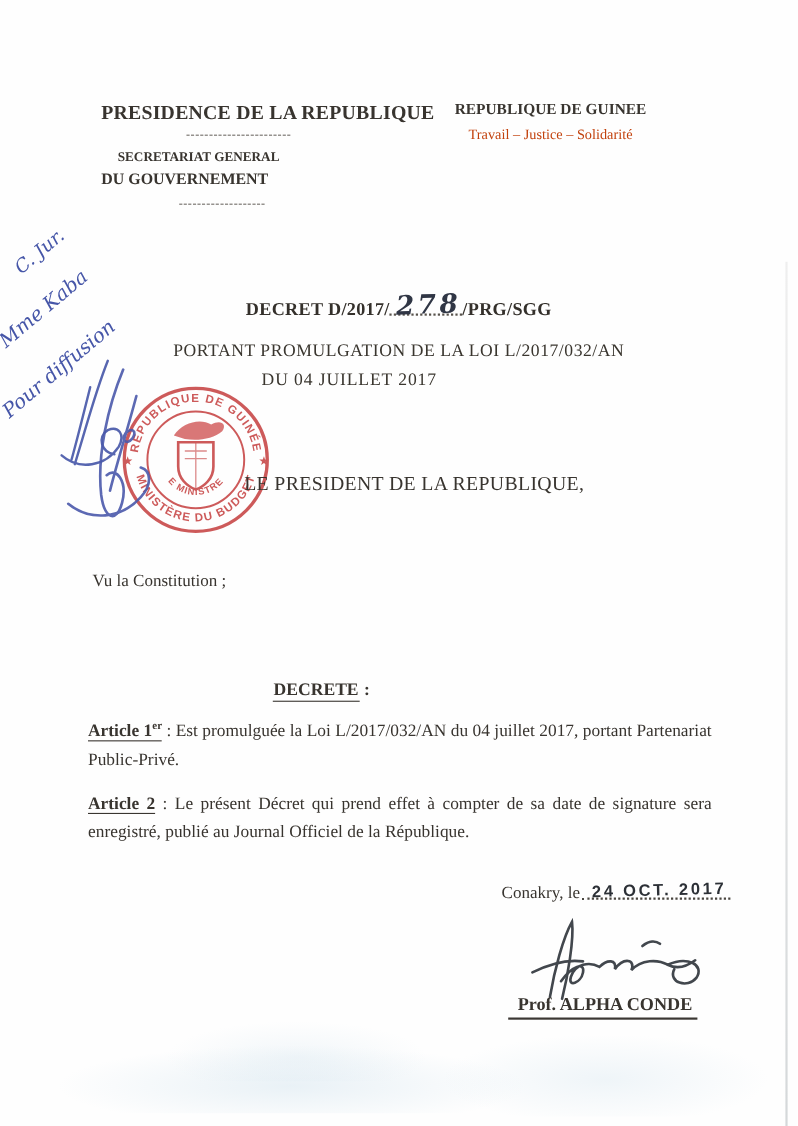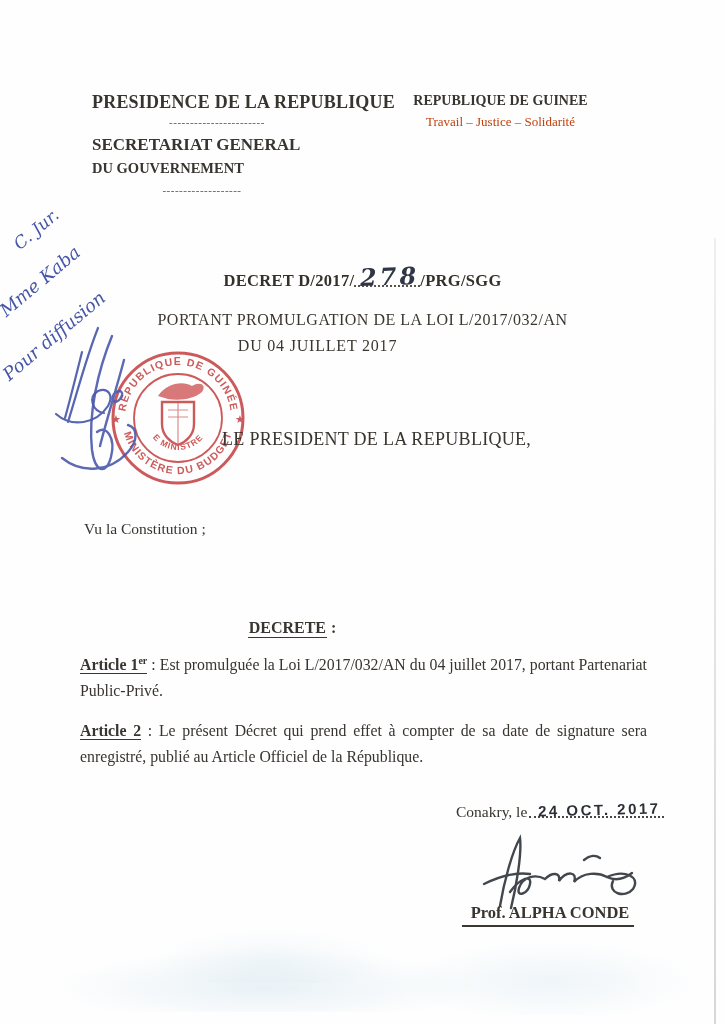--- a/index.html
+++ b/index.html
@@ -7,21 +7,21 @@
     position:relative;width:725px;height:1024px;background:#fefefe;
     font-family:"Liberation Serif","DejaVu Serif",serif;color:#38342f;overflow:hidden;
   }
   .abs{position:absolute;}
 
   
   .hdr-left{left:92px;top:92px;width:250px;}
   .hdr-left .l1{font-weight:bold;font-size:18px;white-space:nowrap;letter-spacing:.2px;}
   .hdr-dash{font-size:11px;letter-spacing:.5px;color:#55504a;text-align:center;line-height:10px;}
   .hdr-dash.d1{margin-top:4px;width:250px;}
-  .hdr-left .l2{font-weight:bold;font-size:17px;margin-top:8px;white-space:nowrap;}
+  .hdr-left .l2{font-weight:bold;font-size:12px;margin-top:8px;white-space:nowrap;margin-left:15px;}
   .hdr-left .l3{font-weight:bold;font-size:14.5px;margin-top:5px;white-space:nowrap;}
   .hdr-dash.d2{margin-top:8px;width:220px;}
   .hdr-right{left:398px;top:93px;width:205px;text-align:center;}
   .hdr-right .country{font-weight:bold;font-size:14px;white-space:nowrap;}
   .hdr-right .motto{font-size:13px;margin-top:5px;color:#c2410c;white-space:nowrap;}
 
   
   .note-line{position:absolute;color:#4656a8;font-style:italic;
     font-family:"DejaVu Serif",serif;transform-origin:0 50%;white-space:nowrap;}
   .nl1{left:16px;top:236px;font-size:17px;transform:rotate(-40deg);}
@@ -144,21 +144,21 @@
 
   <div class="abs salutation">LE PRESIDENT DE LA REPUBLIQUE,</div>
   <div class="abs visa">Vu la Constitution ;</div>
 
   <div class="abs decrete">
     <span class="u">DECRETE</span><span> :</span>
   </div>
 
   <div class="abs articles">
     <p><span class="art-label"><span>Article 1</span><sup>er</sup></span><span> : </span><span>Est promulguée la Loi L/2017/032/AN du 04 juillet 2017, portant Partenariat Public-Privé.</span></p>
-    <p><span class="art-label">Article 2</span><span> : </span><span>Le présent Décret qui prend effet à compter de sa date de signature sera enregistré, publié au Article Officiel de la République.</span></p>
+    <p><span class="art-label">Article 2</span><span> : </span><span>Le présent Décret qui prend effet à compter de sa date de signature sera enregistré, publié au Journal Officiel de la République.</span></p>
   </div>
 
   <div class="abs conakry">
     <span>Conakry, le </span><span class="date-wrap"><span class="date-dots"></span><span class="date-stamp">24 OCT. 2017</span></span>
   </div>
 
   <svg class="abs" style="left:466px;top:832px;" width="185" height="85" viewBox="0 0 185 85">
     <g fill="none" stroke="#42474d" stroke-width="2.4" stroke-linecap="round">
       <path d="M34,74 C38,50 46,20 54,6 C56,22 50,56 45,76"></path>
       <path d="M18,52 C34,44 50,40 64,42"></path>

